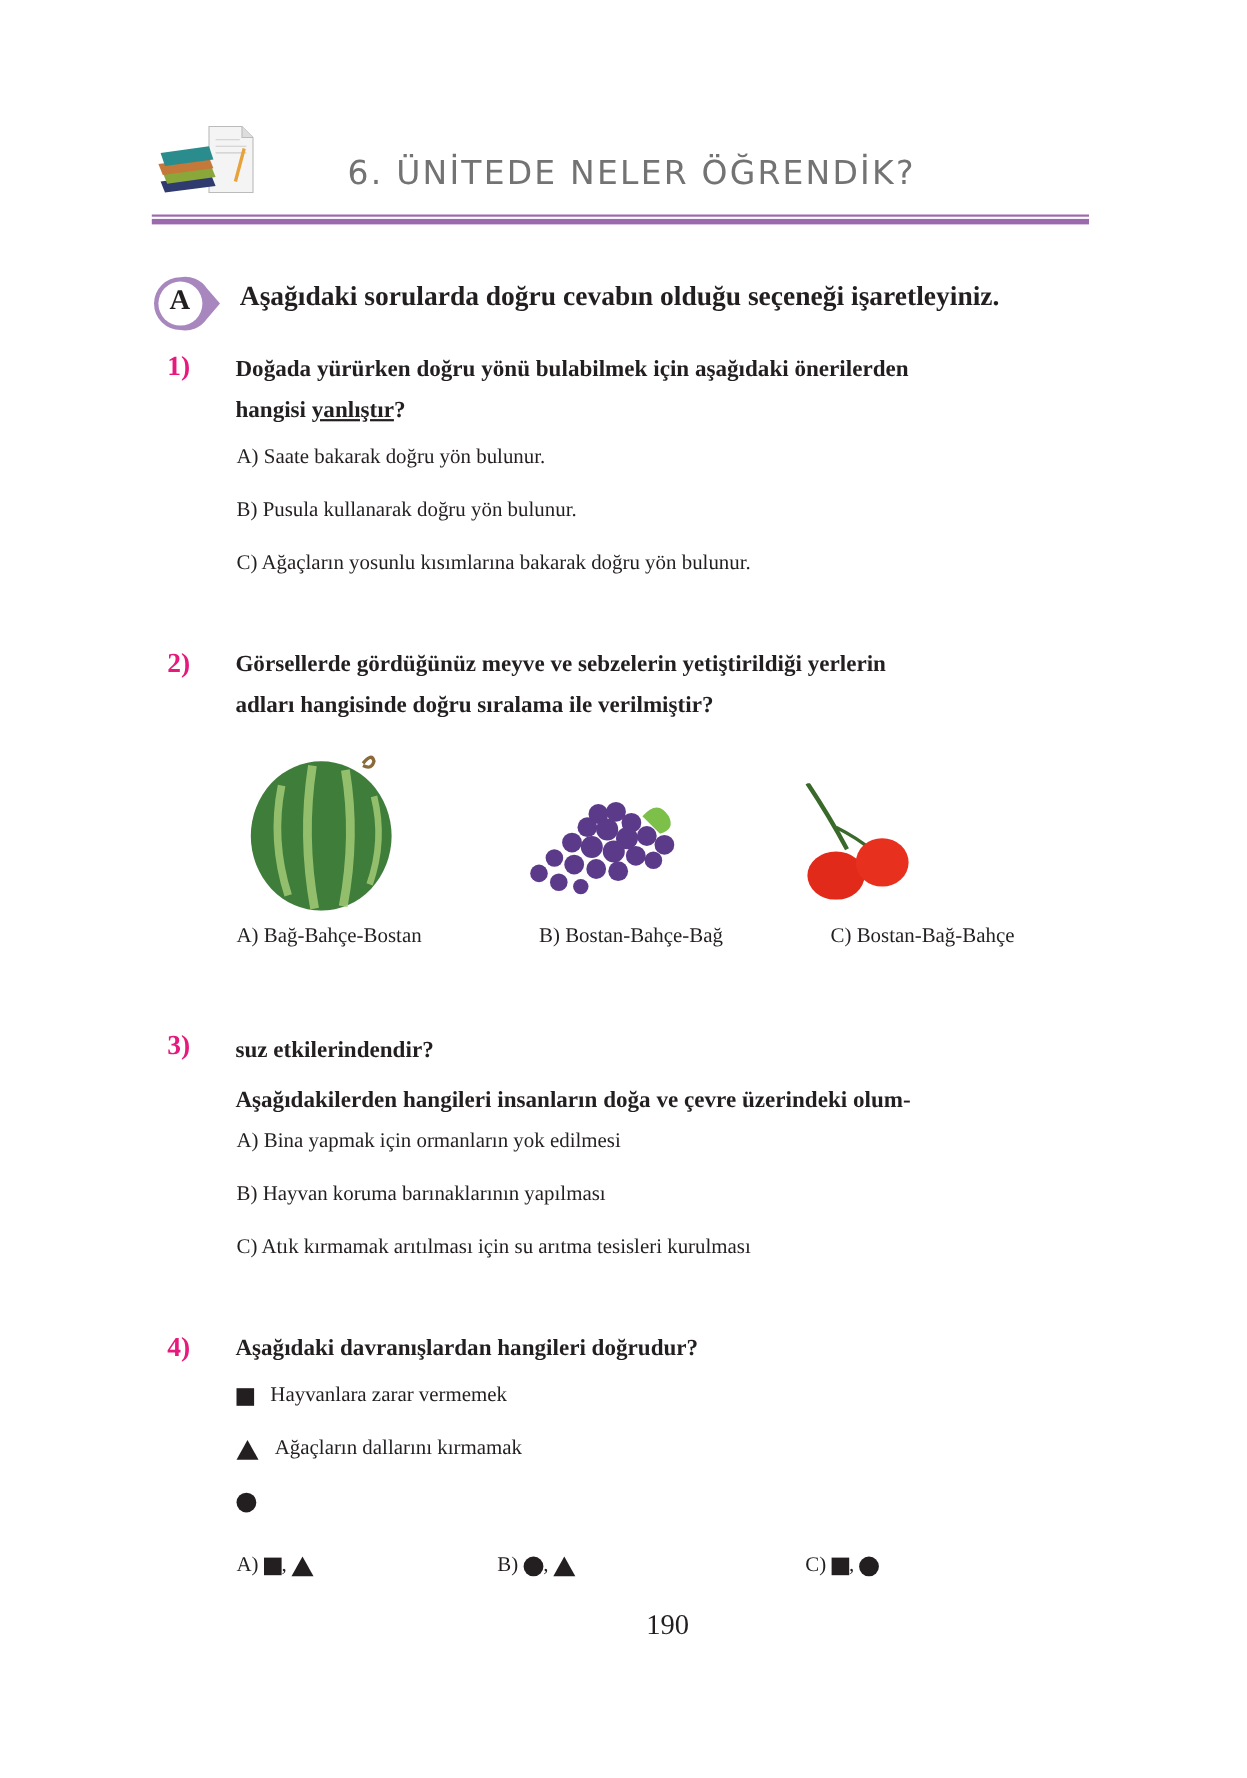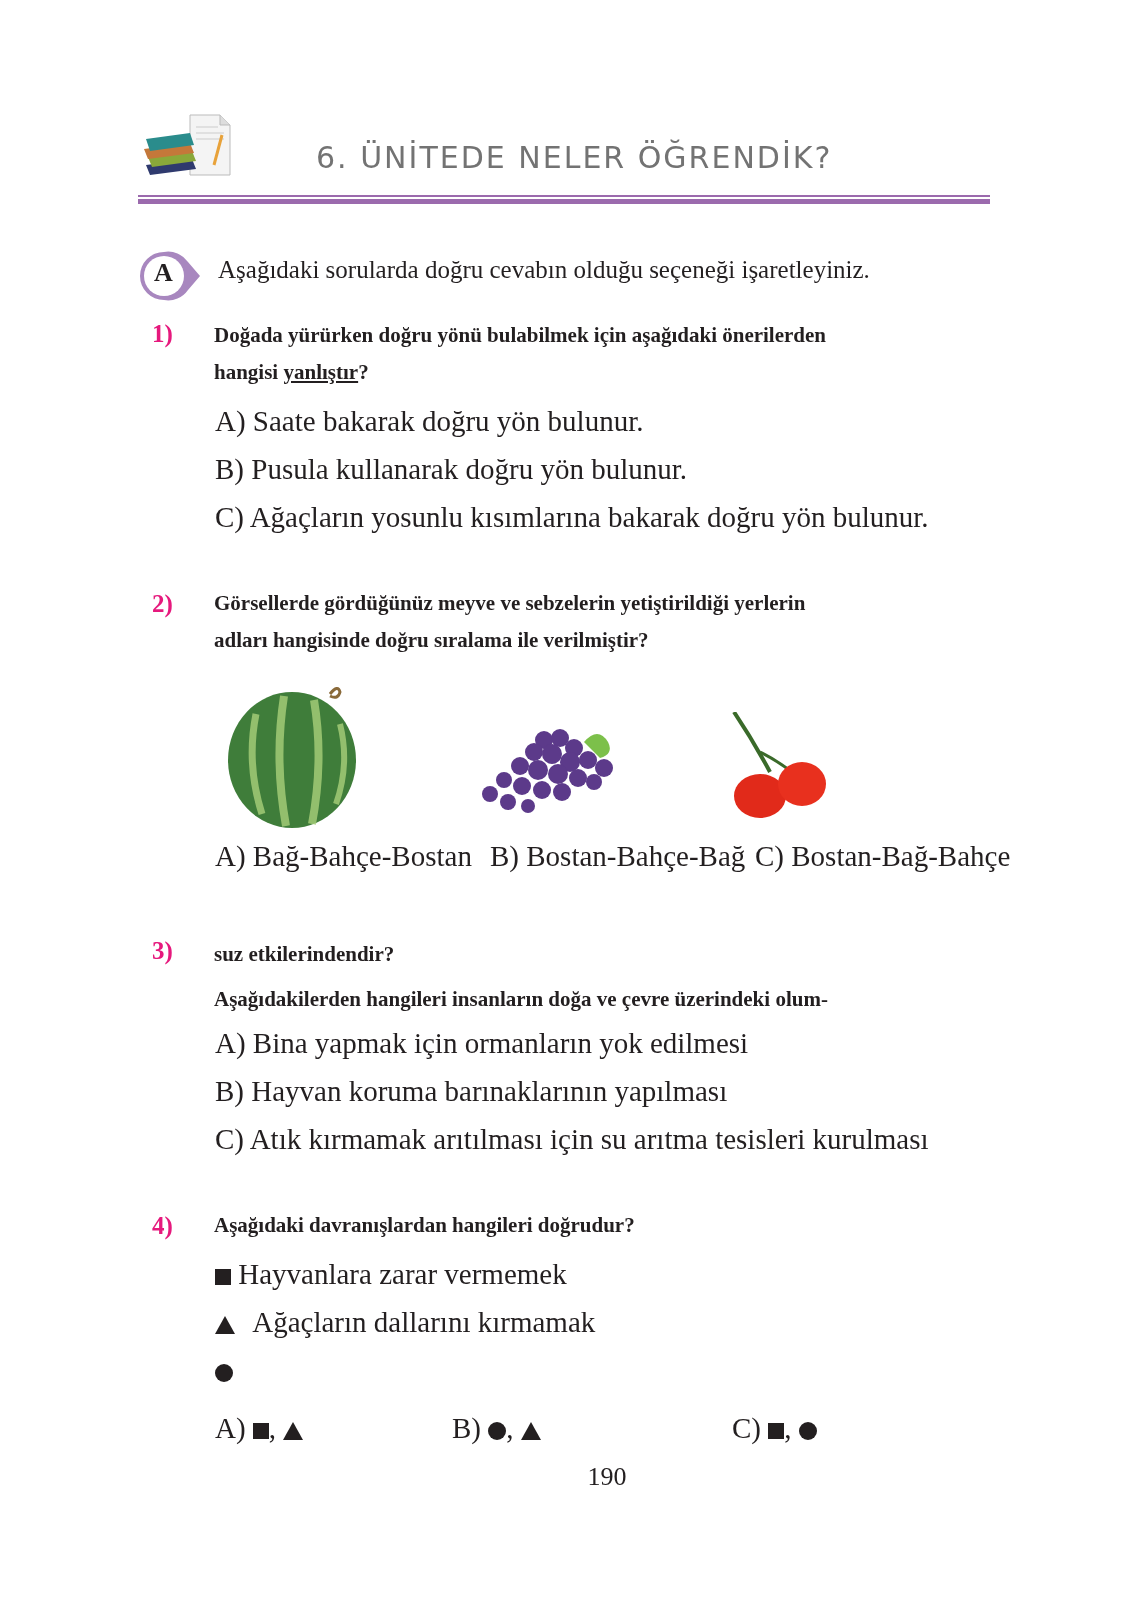--- a/index.html
+++ b/index.html
@@ -4,24 +4,24 @@
 <style>
   html,body{margin:0;padding:0;background:#fff;}
   body{width:1134px;height:1616px;position:relative;font-family:"Liberation Serif","DejaVu Serif",serif;color:#231f20;overflow:hidden;}
   .abs{position:absolute;}
   .header-icon{left:142px;top:113px;width:92px;height:74px;}
   .unit-title{left:316px;top:140px;font-family:"DejaVu Sans",sans-serif;font-size:30px;letter-spacing:2px;color:#737373;font-weight:normal;}
   .rule1{left:138px;top:195px;width:852px;height:2px;background:#9b6aad;}
   .rule2{left:138px;top:199px;width:852px;height:5px;background:#9b6aad;}
   .sec-badge{left:138px;top:250px;width:64px;height:52px;}
   .sec-badge-letter{left:154px;top:258px;font-size:26px;font-weight:bold;}
-  .sec-instruction{left:218px;top:256px;font-size:25px;font-weight:normal;}
+  .sec-instruction{left:218px;top:256px;font-size:25px;font-weight:bold;}
   .qnum{color:#e6197d;font-weight:bold;font-size:25px;}
   .qtext{font-size:21px;font-weight:bold;line-height:37px;width:776px;text-align:justify;font-family:Liberation Serif, serif;}
-  .opt{font-size:29px;}
+  .opt{font-size:19px;}
   .u{text-decoration:underline;}
   .pagenum{left:0;width:1134px;text-align:center;top:1462px;font-size:26px;padding-left:40px;}
   .sym{display:inline-block;vertical-align:middle;}
   .sq{width:16px;height:16px;background:#231f20;}
   .ci{width:18px;height:18px;border-radius:50%;background:#231f20;}
   .tr{width:0;height:0;border-left:10px solid transparent;border-right:10px solid transparent;border-bottom:18px solid #231f20;}
 </style>
 </head>
 <body>
 
@@ -114,21 +114,21 @@
 </div>
 <div class="abs opt" style="left:215px;top:1027px;">A) Bina yapmak için ormanların yok edilmesi</div>
 <div class="abs opt" style="left:215px;top:1075px;">B) Hayvan koruma barınaklarının yapılması</div>
 <div class="abs opt" style="left:215px;top:1123px;">C) Atık kırmamak arıtılması için su arıtma tesisleri kurulması</div>
 
 <div class="abs qnum" style="left:152px;top:1212px;">4)</div>
 <div class="abs qtext" style="left:214px;top:1207px;">Aşağıdaki davranışlardan hangileri doğrudur?</div>
 
 <div class="abs opt" style="left:215px;top:1258px;">
   <span class="sym sq"></span>
-  <span style="">Hayvanlara zarar vermemek</span>
+  <span style="margin-left:10px;">Hayvanlara zarar vermemek</span>
 </div>
 <div class="abs opt" style="left:215px;top:1306px;">
   <span class="sym tr"></span>
   <span style="margin-left:10px;">Ağaçların dallarını kırmamak</span>
 </div>
 <div class="abs opt" style="left:215px;top:1354px;">
   <span class="sym ci"></span>
 </div>
 
 <div class="abs opt" style="left:215px;top:1412px;">

